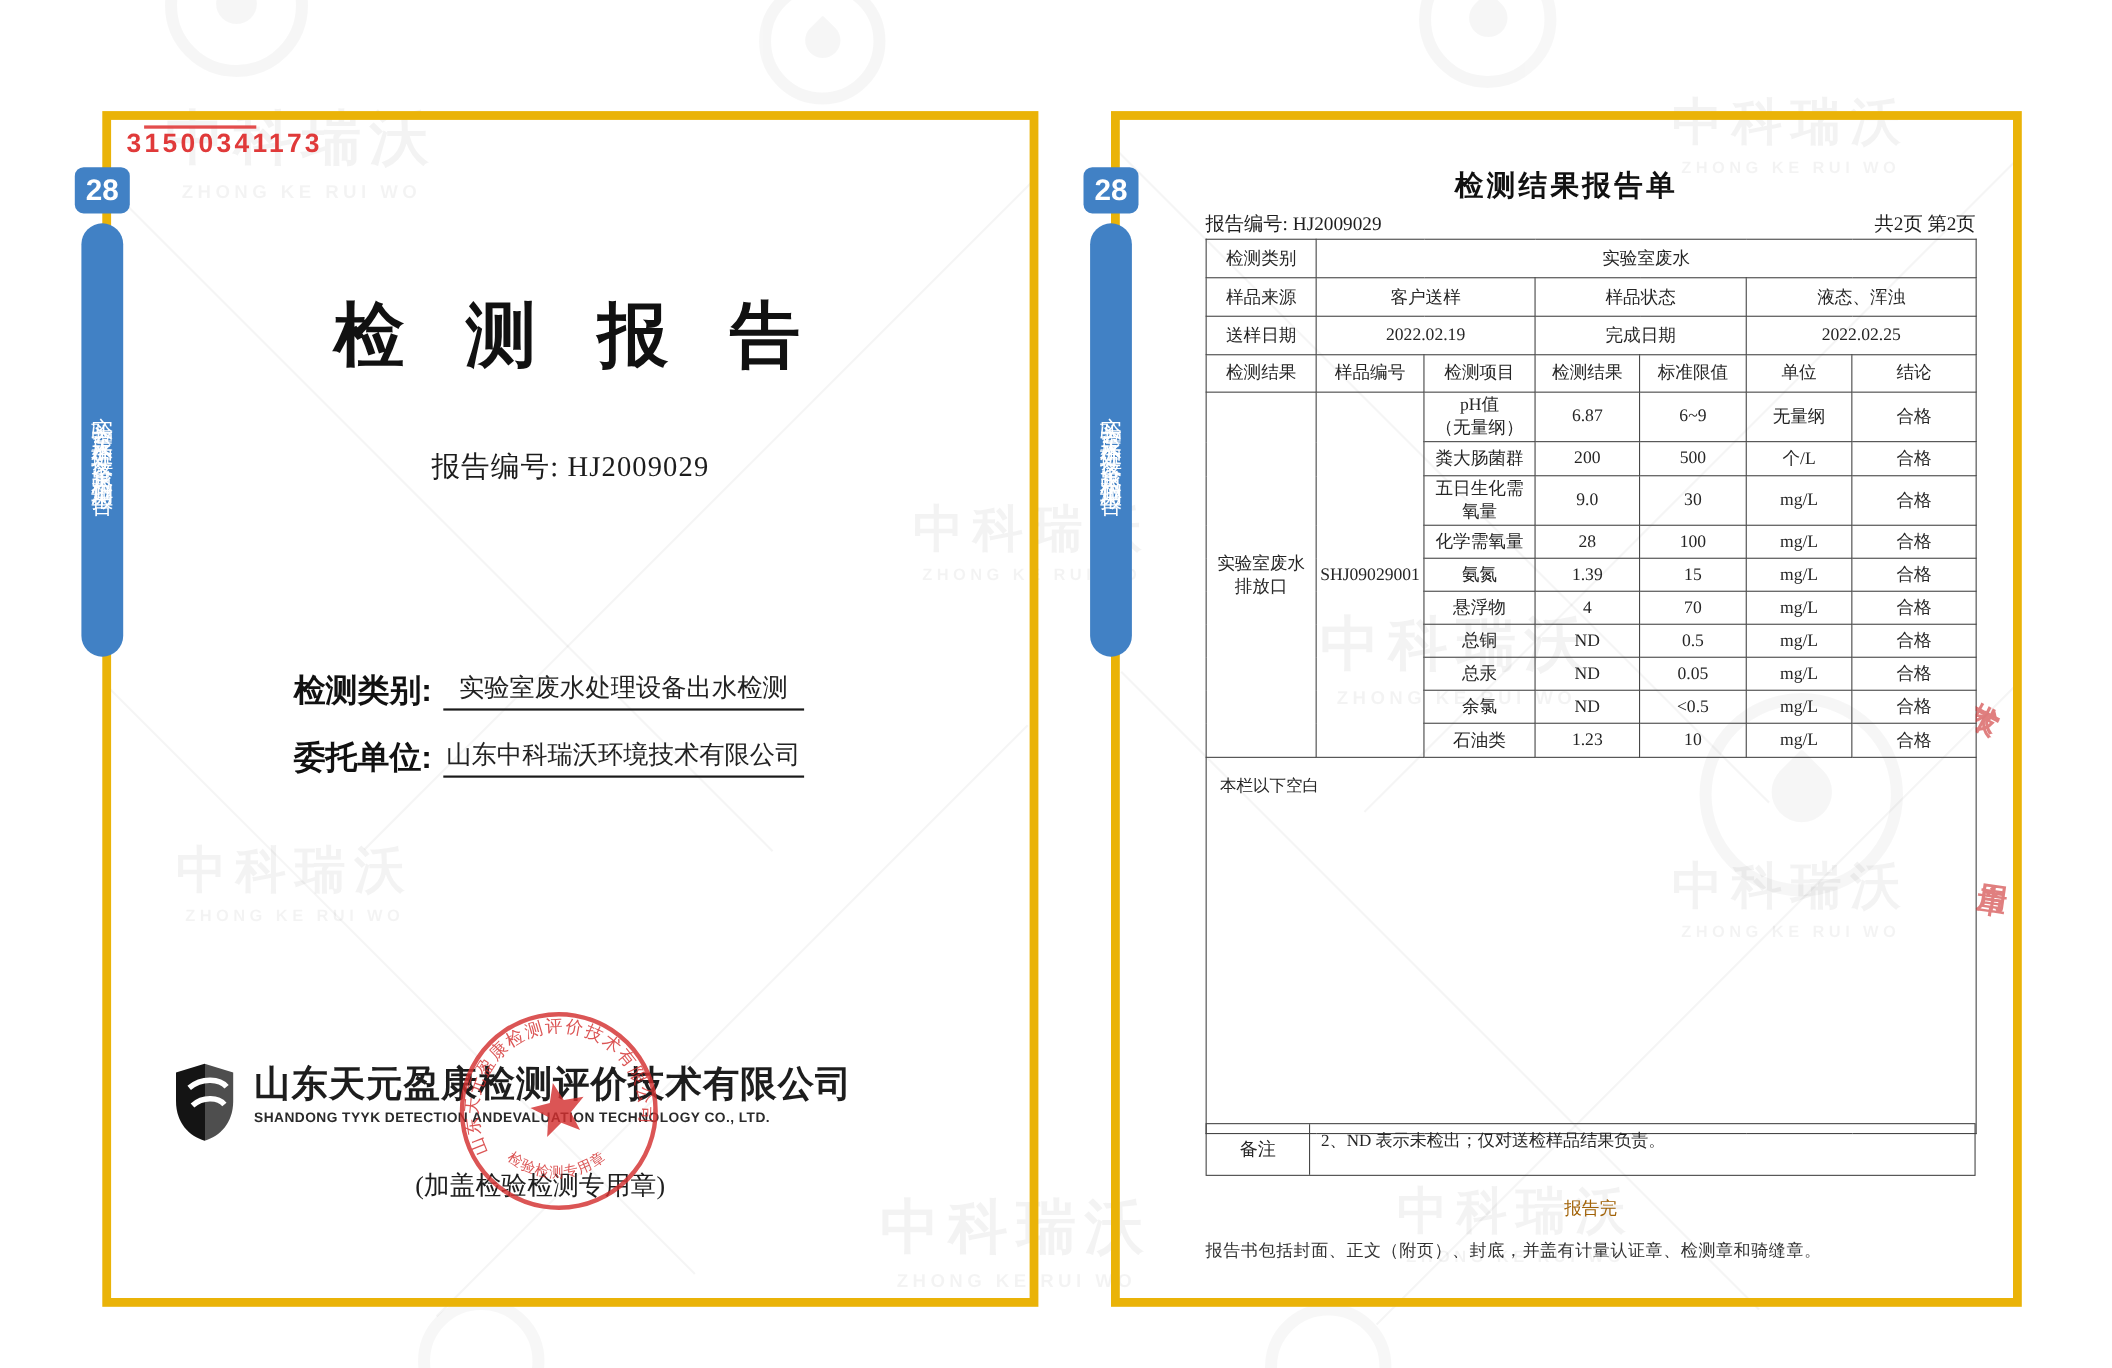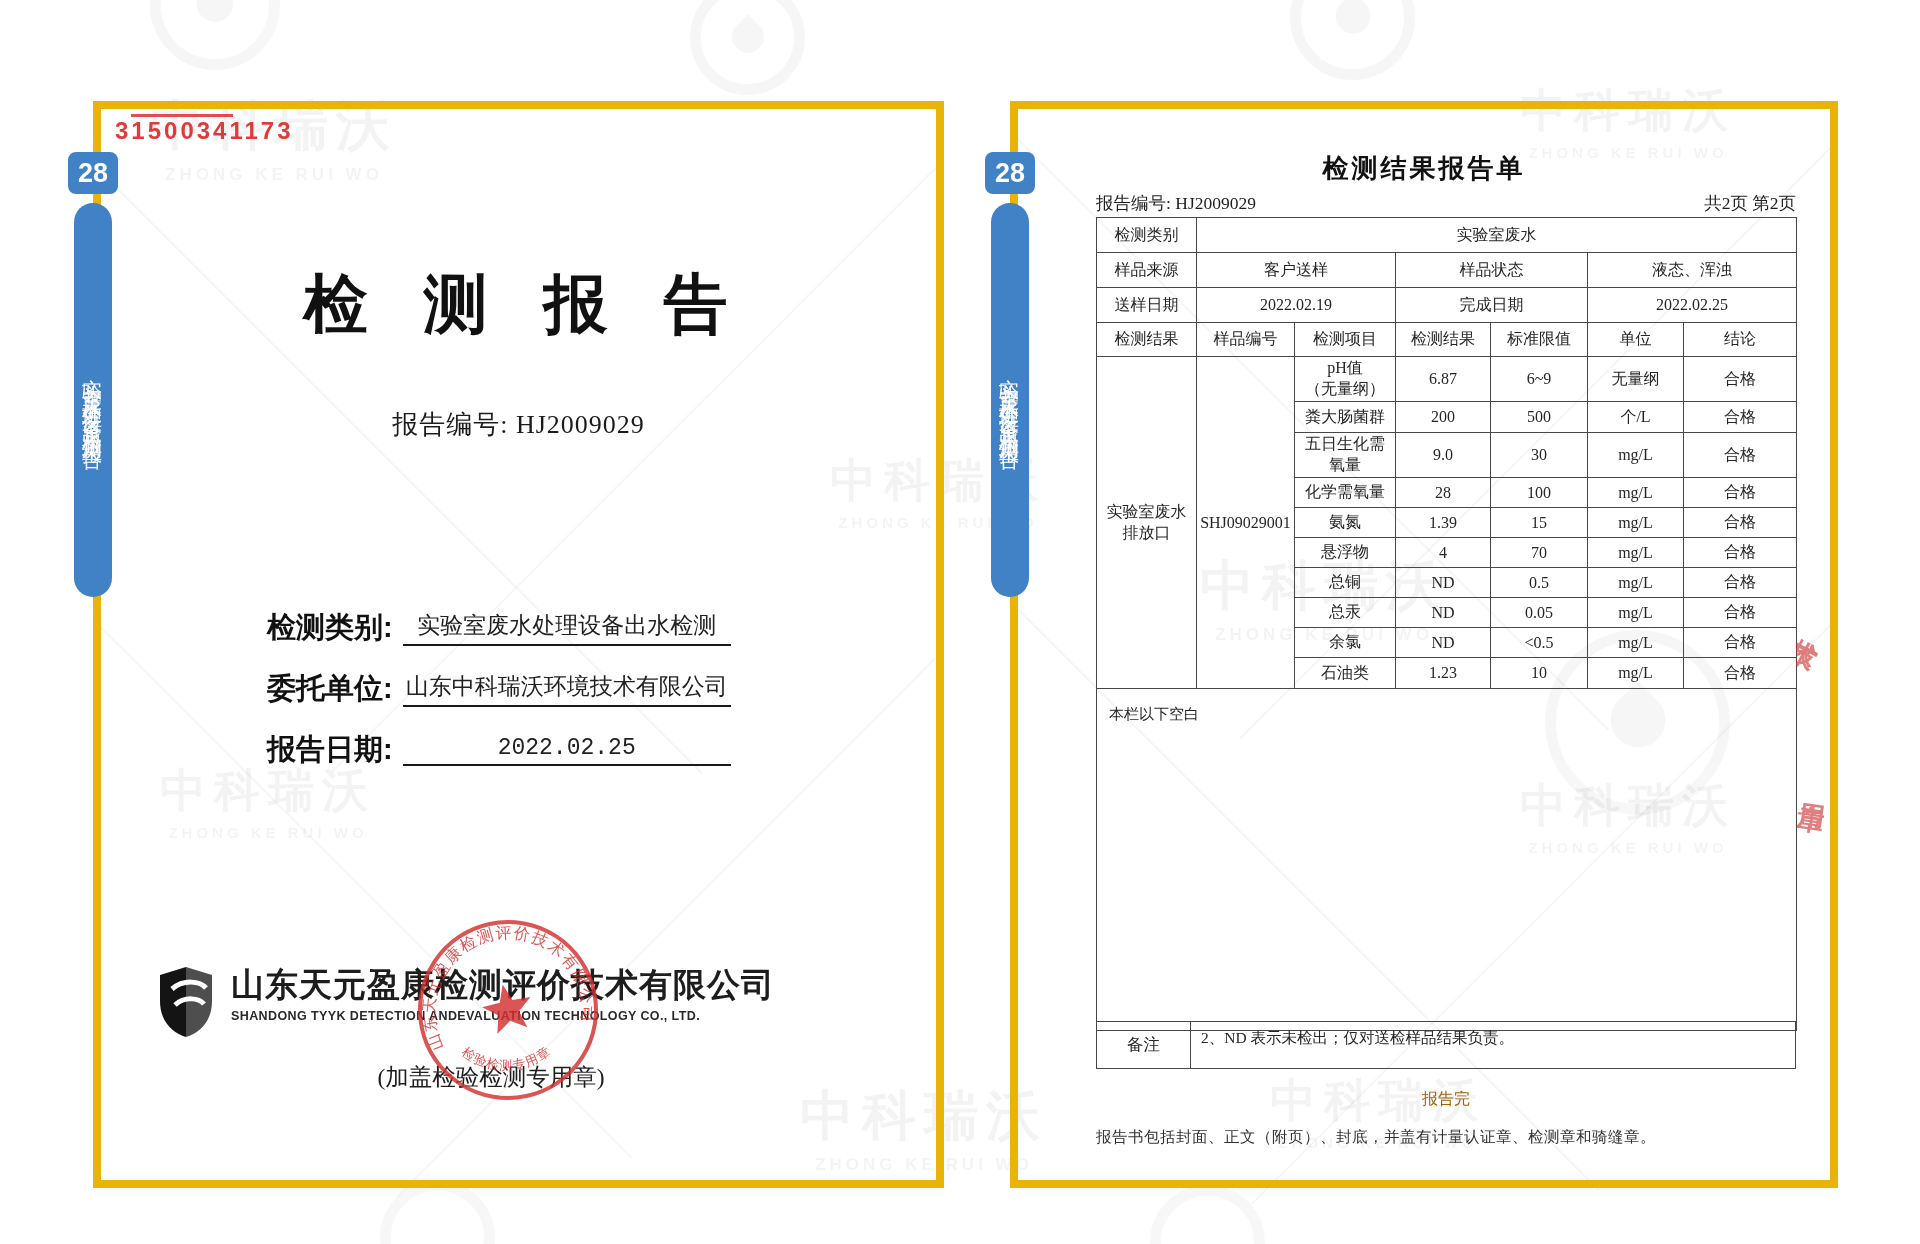--- a/index.html
+++ b/index.html
@@ -137,24 +137,20 @@
 
     <div class="cover-fields">
       <div class="cover-field">
         <span class="lbl">检测类别:</span>
         <span class="val">实验室废水处理设备出水检测</span>
       </div>
       <div class="cover-field">
         <span class="lbl">委托单位:</span>
         <span class="val">山东中科瑞沃环境技术有限公司</span>
       </div>
-      <div class="cover-field">
-        <span class="lbl">报告日期:</span>
-        <span class="val">2022.02.25</span>
-      </div>
     </div>
 
     <div class="logo-row">
       <svg class="logo-shield" viewBox="0 0 60 74">
         <defs>
           <linearGradient id="shg" x1="0" y1="0" x2="1" y2="0">
             <stop offset="0.5" stop-color="#141414"></stop>
               <stop offset="0.5" stop-color="#4e4e4e"></stop>
           </linearGradient>
         </defs>

